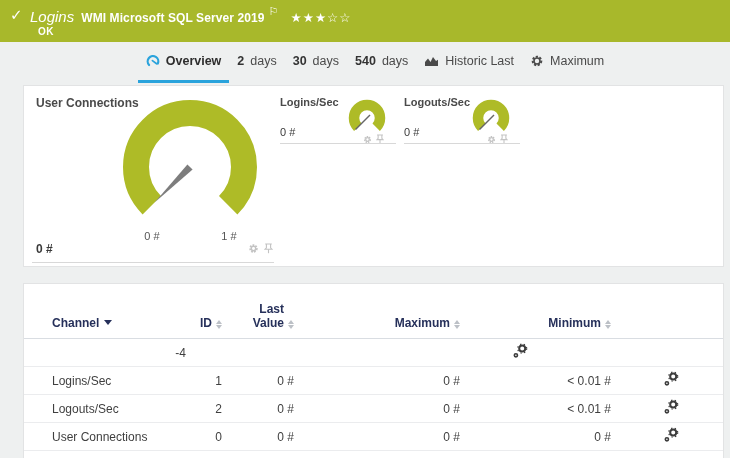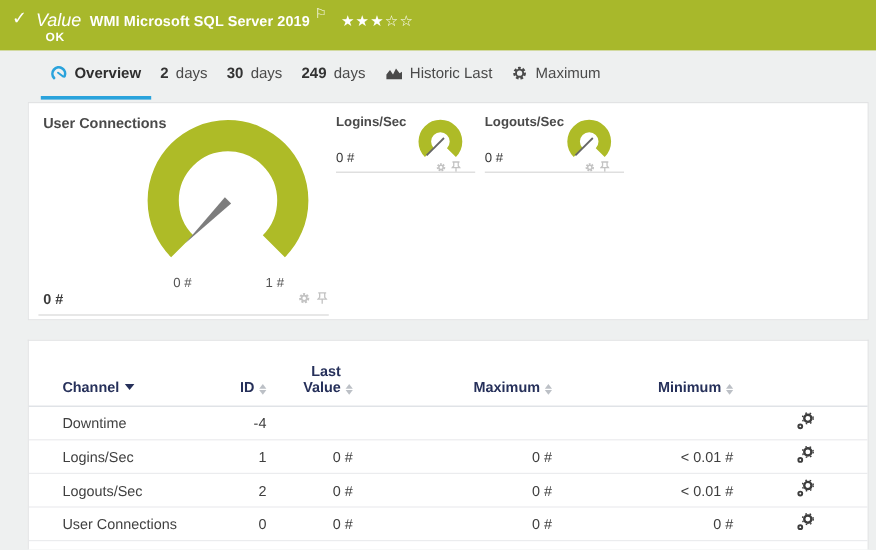--- a/index.html
+++ b/index.html
@@ -13,21 +13,21 @@
   
   .banner { position:absolute; top:0; left:0; width:730px; height:42px; background:#a8b82b; color:#fff; }
   .banner .check { position:absolute; left:10px; top:6px; font-size:15px; font-weight:bold; font-family:"DejaVu Sans",sans-serif; }
   .banner .line1 { position:absolute; left:30px; top:5px; white-space:nowrap; }
   .sensor-kind { font-style:italic; font-size:15px; margin-right:7px; }
   .sensor-title { font-weight:bold; font-size:12px; letter-spacing:.1px; }
   .flag { font-size:11px; vertical-align:7px; margin-left:4px; font-family:"DejaVu Sans",sans-serif; }
   .stars { margin-left:12px; font-size:12.5px; letter-spacing:1px; font-family:"DejaVu Sans",sans-serif; }
   .status-ok { position:absolute; left:38px; top:26px; font-size:10px; font-weight:bold; letter-spacing:.4px; }
   
-  .tabs { position:absolute; top:42px; left:0; width:730px; height:43px; display:flex; align-items:stretch; justify-content:flex-start; padding:0 14px 0 34px; }
+  .tabs { position:absolute; top:42px; left:0; width:730px; height:43px; display:flex; align-items:stretch; justify-content:center; padding:0 14px 0 34px; }
   .tab { display:flex; align-items:center; gap:6px; font-size:12.5px; color:#4a4a4a; padding:0 8px; cursor:pointer; border-bottom:3px solid transparent; margin-bottom:2px; }
   .tab.active { border-bottom-color:#2aa3dc; color:#2e2e2e; font-weight:bold; }
   .tab .num { font-weight:bold; color:#333; }
   .tab svg { flex:0 0 auto; }
   
   .panel { position:absolute; left:23px; width:701px; background:#fff; border:1px solid #e2e3e4; }
   #panel-gauges { top:85px; height:182px; }
   #panel-table  { top:283px; height:176px; border-bottom:none; }
   
   .g-title { position:absolute; left:12px; top:10px; font-size:12px; font-weight:bold; color:#4a4a4a; }
@@ -61,21 +61,21 @@
   .sort-both .up { border-bottom:4px solid #bcc0c6; margin-bottom:1.5px; }
   .sort-both .dn { border-top:4px solid #bcc0c6; }
   .icon-btn { cursor:pointer; display:inline-flex; }
 </style>
 </head>
 <body>
 
 <div class="banner">
   <span class="check">✓</span>
   <div class="line1">
-    <span class="sensor-kind">Value</span><span class="sensor-title">WMI Microsoft SQL Server 2019</span><span class="flag">⚐</span><span class="stars"><span>★★★</span><span>☆☆</span></span>
+    <span class="sensor-kind">Logins</span><span class="sensor-title">WMI Microsoft SQL Server 2019</span><span class="flag">⚐</span><span class="stars"><span>★★★</span><span>☆☆</span></span>
   </div>
   <span class="status-ok">OK</span>
 </div>
 
 <div class="tabs">
   <div class="tab active">
     <svg width="14" height="14" viewBox="0 0 14 14">
         <path d="M3.1 11 A5.3 5.3 0 1 1 11.8 9.6" fill="none" stroke="#2aa3dc" stroke-width="2.2" stroke-linecap="round"></path>
         <path d="M6.4 6.6 L10.6 9.8" stroke="#2aa3dc" stroke-width="1.7" stroke-linecap="round"></path>
       </svg>
@@ -83,21 +83,21 @@
   </div>
   <div class="tab">
     <span class="num">2</span>
     <span>days</span>
   </div>
   <div class="tab">
     <span class="num">30</span>
     <span>days</span>
   </div>
   <div class="tab">
-    <span class="num">249</span>
+    <span class="num">540</span>
     <span>days</span>
   </div>
   <div class="tab">
     <svg width="15" height="12" viewBox="0 0 15 12">
         <path d="M1 11 V7 L4 3.4 L6.5 7 L9 2 L12 6 L14 4.8 V11 Z" fill="#4a4a4a"></path>
       </svg>
     <span>Historic Last</span>
   </div>
   <div class="tab">
     <svg width="14" height="14" viewBox="0 0 14 14">
@@ -190,21 +190,20 @@
   <div class="trow thead">
     <div class="th"><span>Channel</span><span class="sort-down"></span></div>
     <div class="th right"><span>ID</span><span class="sort-both"><i class="up"></i><i class="dn"></i></span></div>
     <div class="th right"><span class="wrapcell">Last Value</span><span class="sort-both"><i class="up"></i><i class="dn"></i></span></div>
     <div class="th right"><span>Maximum</span><span class="sort-both"><i class="up"></i><i class="dn"></i></span></div>
     <div class="th right"><span>Minimum</span><span class="sort-both"><i class="up"></i><i class="dn"></i></span></div>
     <div class="th"></div>
   </div>
   <div id="table-body">
   <div class="trow row">
-    <div class="td c-channel">Downtime</div>
     <div class="td right c-id">-4</div>
     <div class="td right c-last"></div>
     <div class="td right c-min"></div>
     <div class="td right c-max"></div>
     <div class="td icon-cell">
       <span class="icon-btn">
         <svg width="16" height="16" viewBox="0 0 16 16">
           <circle cx="10.2" cy="5.6" r="3" fill="none" stroke="#3d3d3d" stroke-width="2"></circle>
           <circle cx="10.2" cy="5.6" r="4.5" fill="none" stroke="#3d3d3d" stroke-width="1.2" stroke-dasharray="1.3 2.4"></circle>
           <circle cx="3.9" cy="12.3" r="1.6" fill="none" stroke="#3d3d3d" stroke-width="1.6"></circle>

